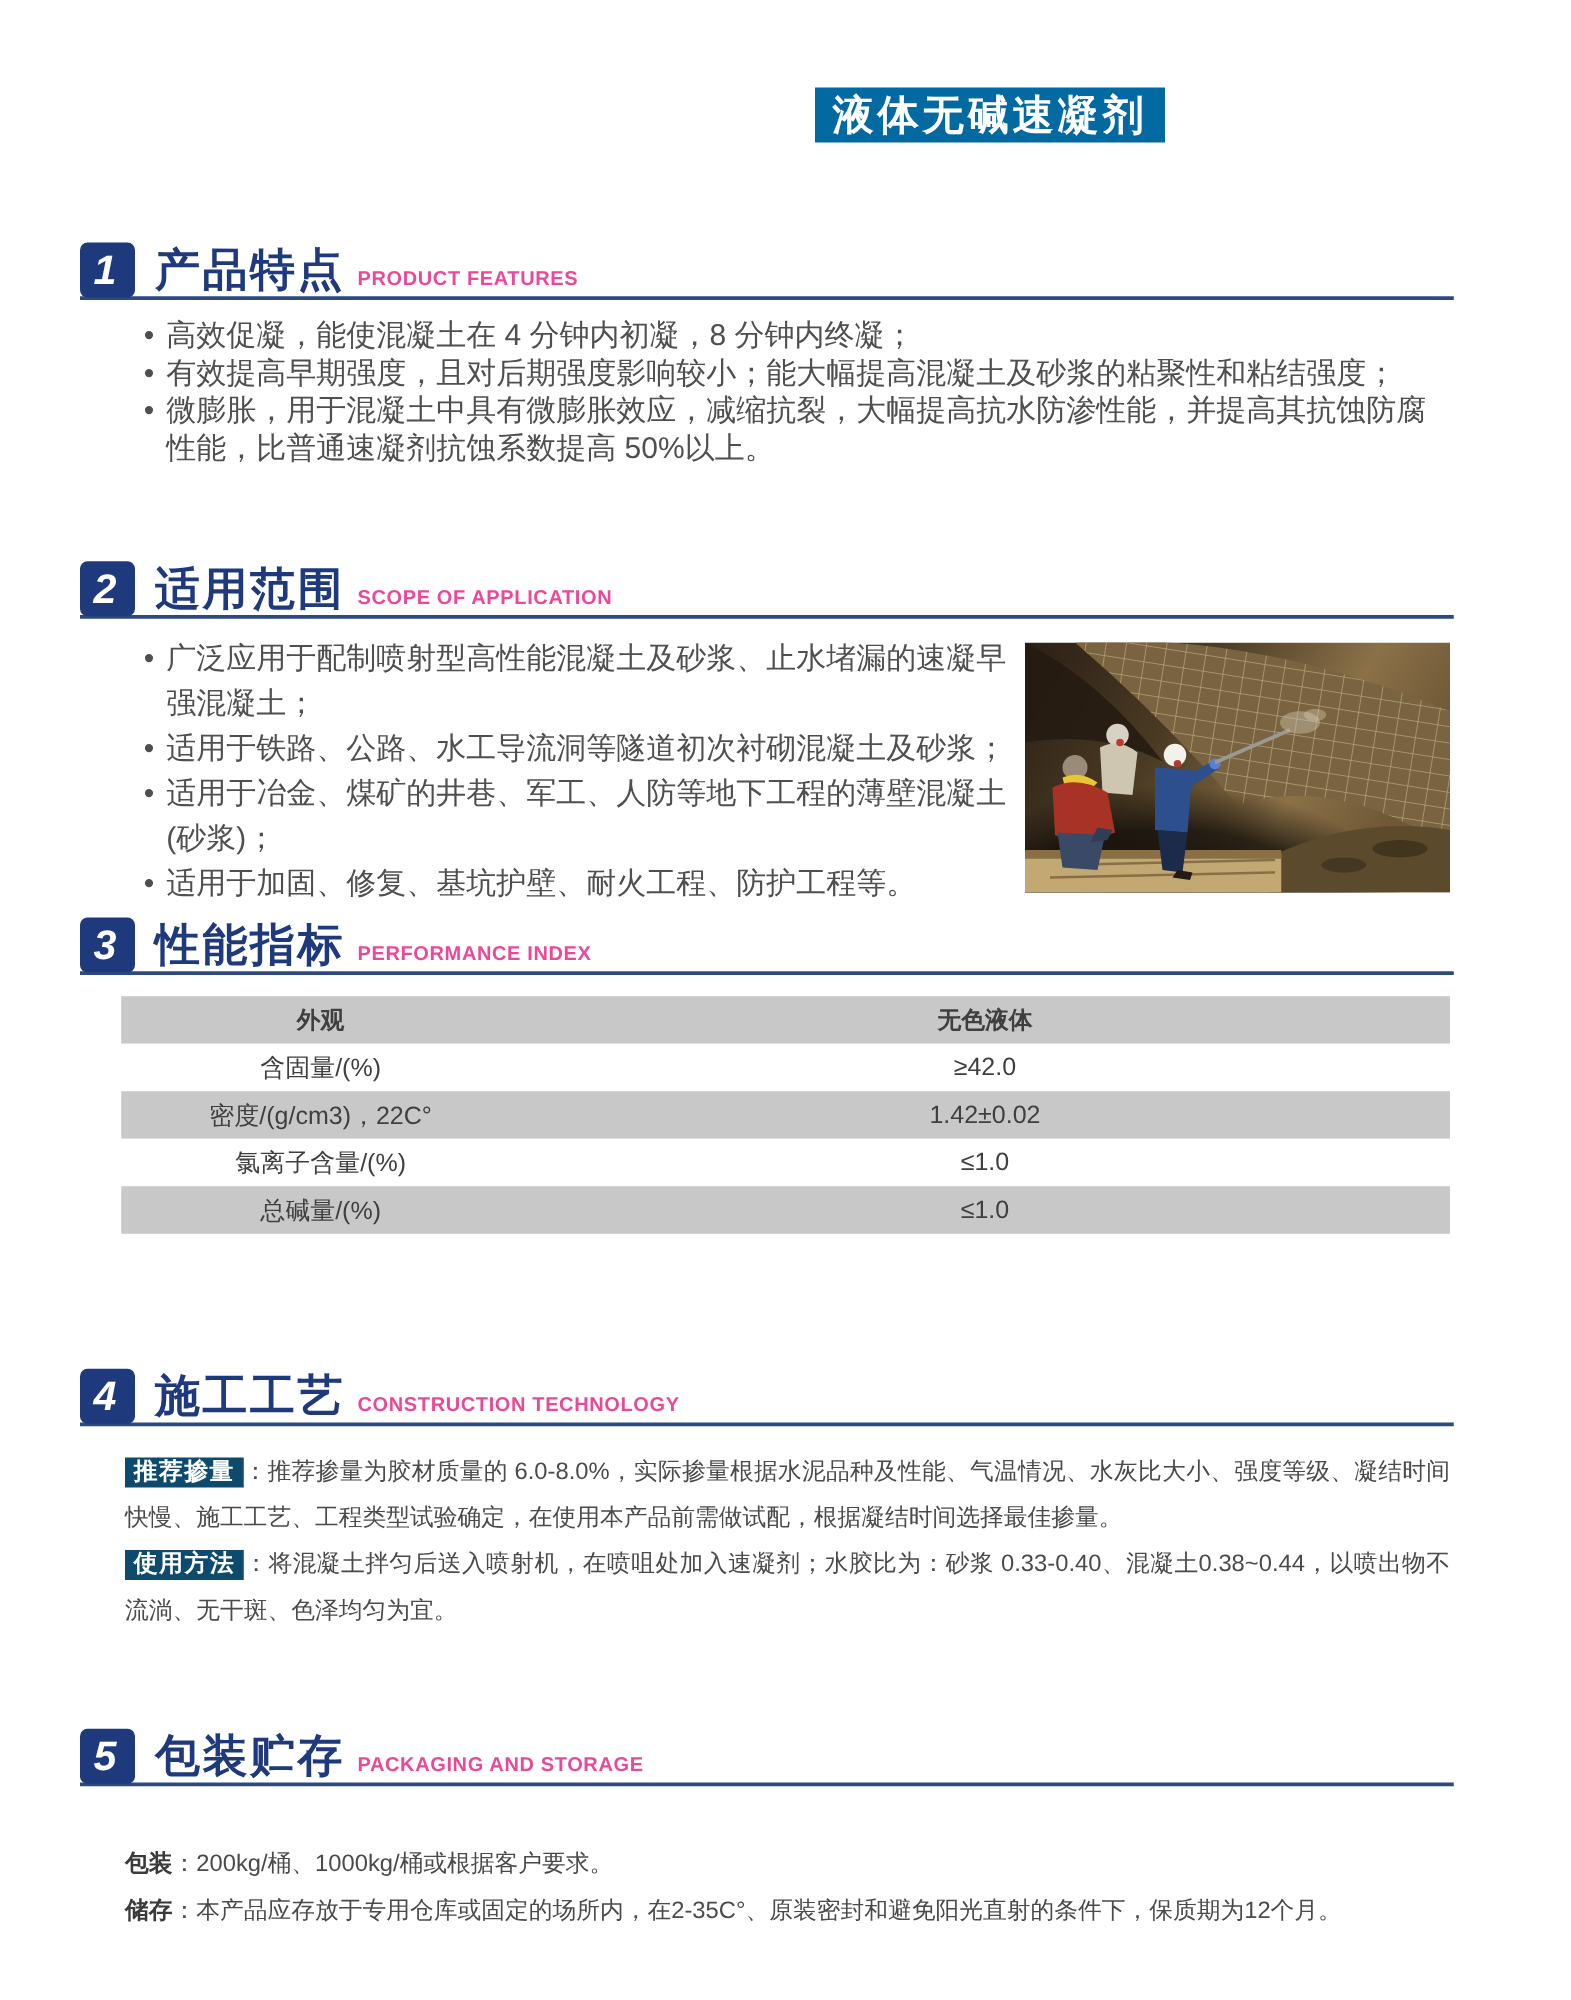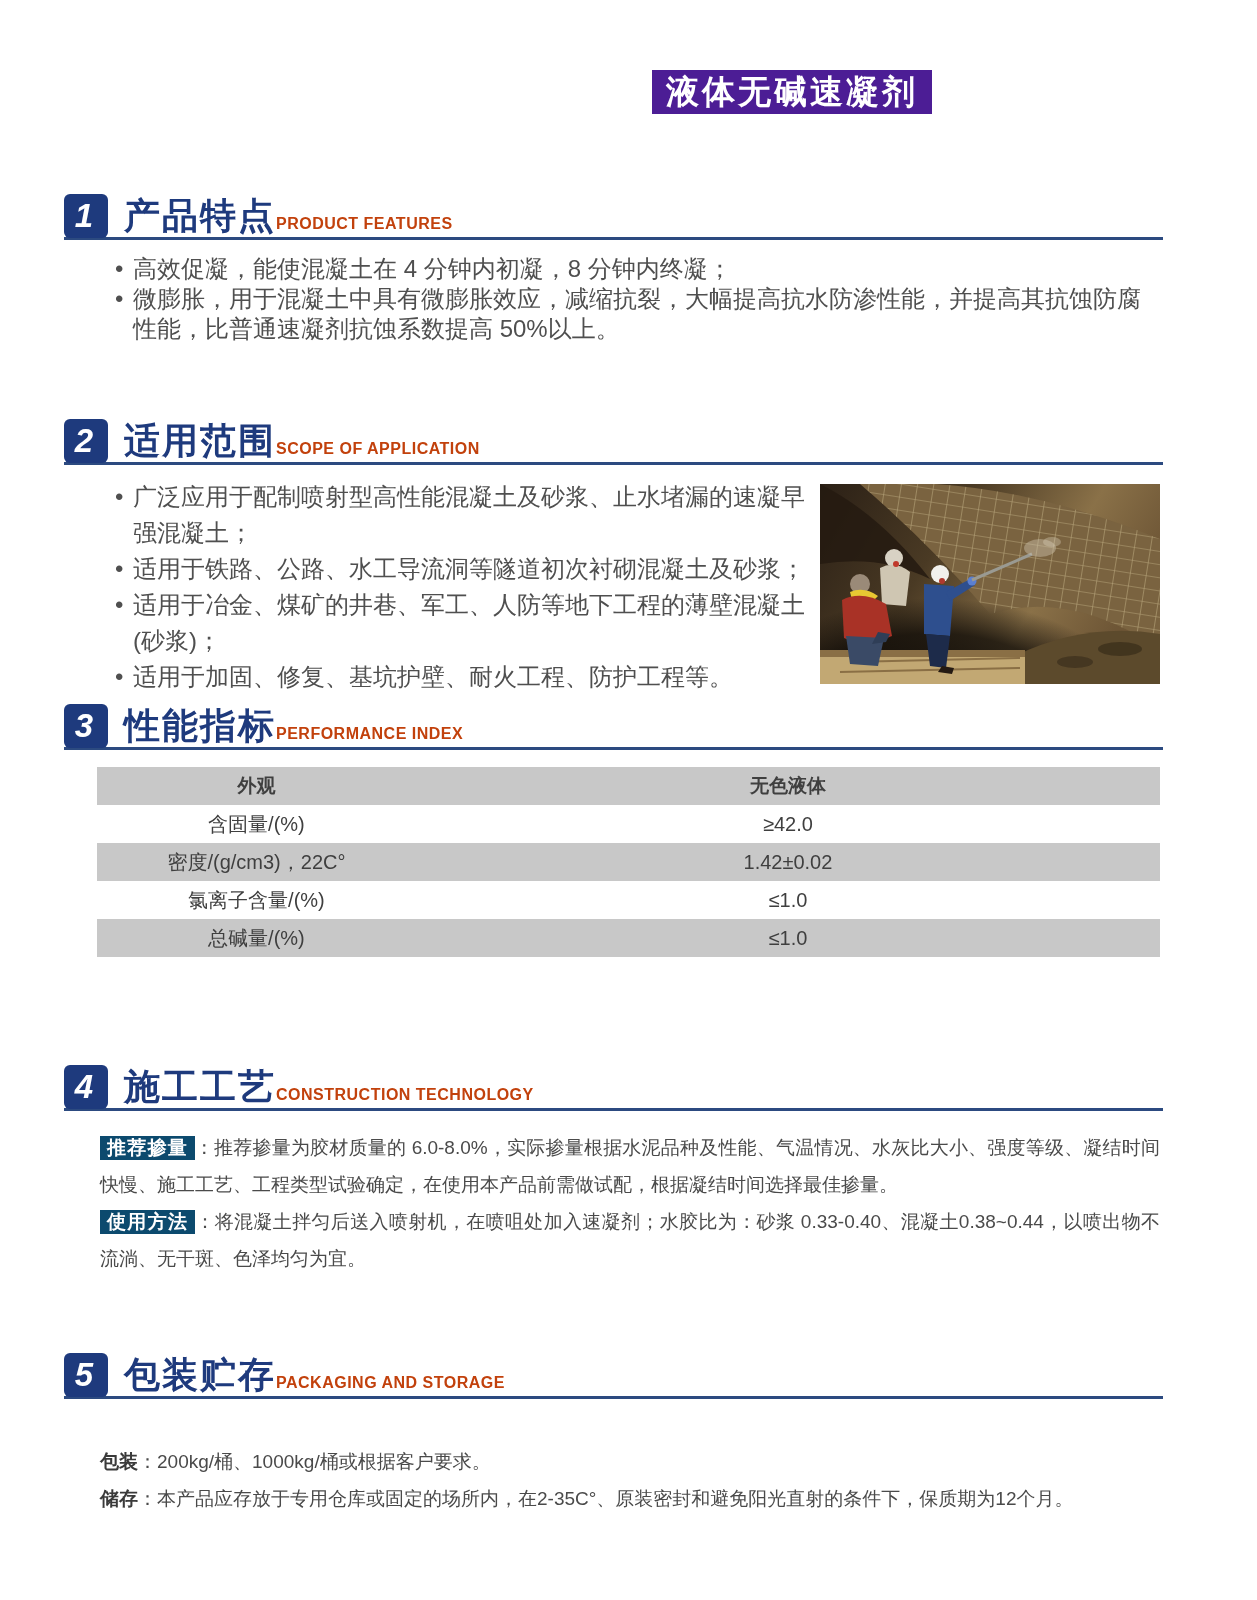--- a/index.html
+++ b/index.html
@@ -6,21 +6,21 @@
   html,body { background:#ffffff; }
   body {
     width:1257px; height:1600px; position:relative; overflow:hidden;
     font-family:"Liberation Sans","DejaVu Sans",sans-serif;
     color:#4d4d4d;
   }
   
   .title-bar {
     margin:70px 0 0 652px;
     display:inline-block;
-    background:#4c1d95;
+    background:#0369a1;
     color:#ffffff;
     font-size:33px;
     font-weight:bold;
     letter-spacing:3px;
     line-height:42px;
     padding:1px 14px;
   }
   
   .sec { margin-left:0; }
   .sec-head {
@@ -44,24 +44,25 @@
   .t-zh {
     color:#1e3a7d;
     font-size:36px;
     font-weight:bold;
     letter-spacing:2px;
     margin-left:16px;
     line-height:1;
     padding-bottom:3px;
   }
   .t-en {
-    color:#c2410c;
+    color:#ec4899;
     font-size:16px;
     font-weight:bold;
     letter-spacing:0.5px;
+    margin-left:10px;
     padding-bottom:4px;
   }
   
   ul.blist { list-style:none; margin:14px 97px 0 115px; }
   ul.blist li {
     font-size:24px;
     line-height:30px;
     color:#4f4f4f;
     padding-left:18px;
     position:relative;
@@ -133,20 +134,21 @@
 
 
 <div class="sec" id="sec1">
   <div class="sec-head">
     <div class="num-box">1</div>
     <div class="t-zh">产品特点</div>
     <div class="t-en">PRODUCT FEATURES</div>
   </div>
   <ul class="blist">
     <li>高效促凝，能使混凝土在 4 分钟内初凝，8 分钟内终凝；</li>
+    <li>有效提高早期强度，且对后期强度影响较小；能大幅提高混凝土及砂浆的粘聚性和粘结强度；</li>
     <li>微膨胀，用于混凝土中具有微膨胀效应，减缩抗裂，大幅提高抗水防渗性能，并提高其抗蚀防腐性能，比普通速凝剂抗蚀系数提高 50%以上。</li>
   </ul>
 </div>
 
 
 <div class="sec" id="sec2">
   <div class="sec-head">
     <div class="num-box">2</div>
     <div class="t-zh">适用范围</div>
     <div class="t-en">SCOPE OF APPLICATION</div>

